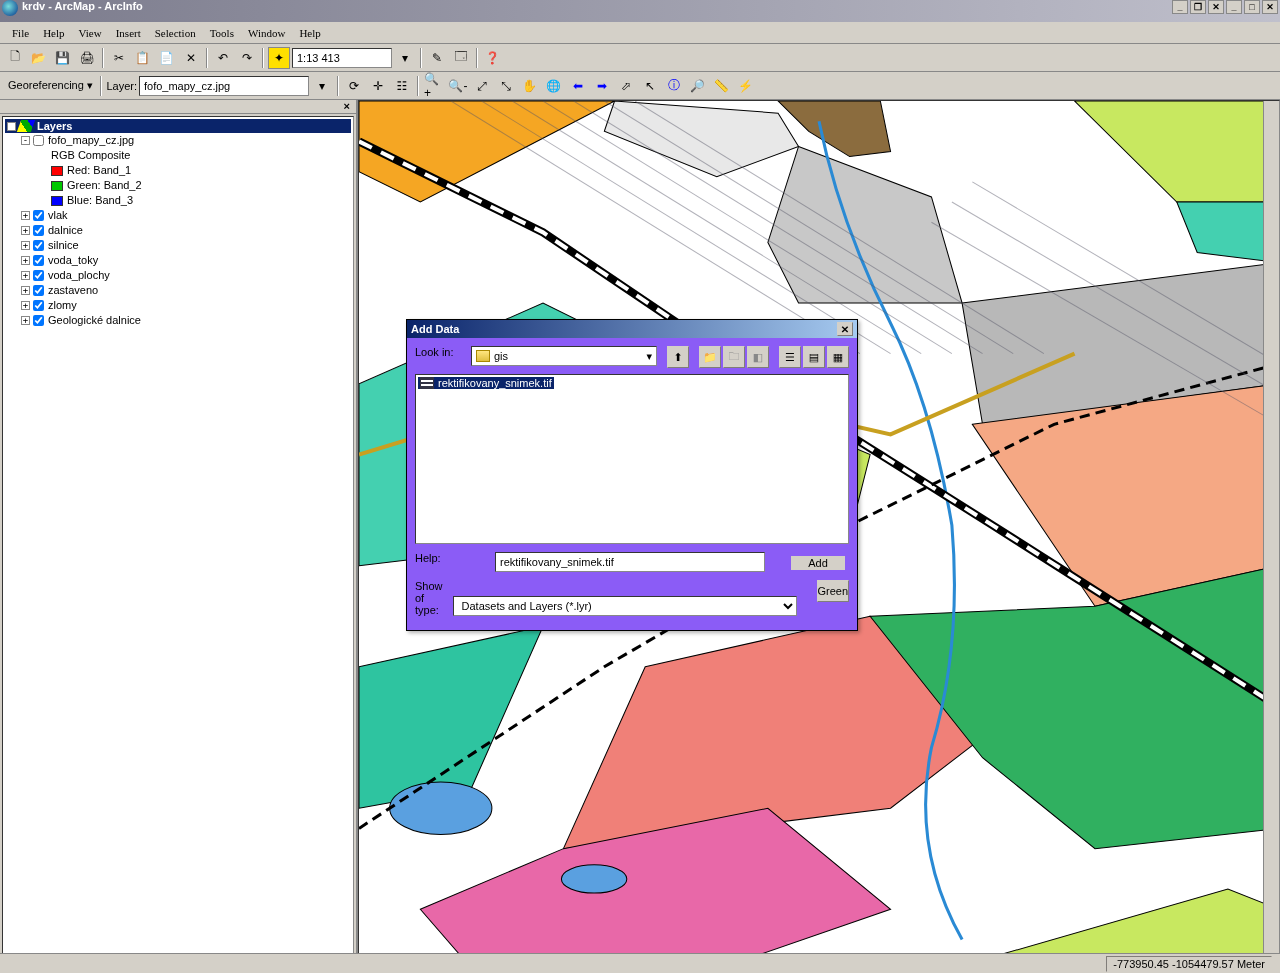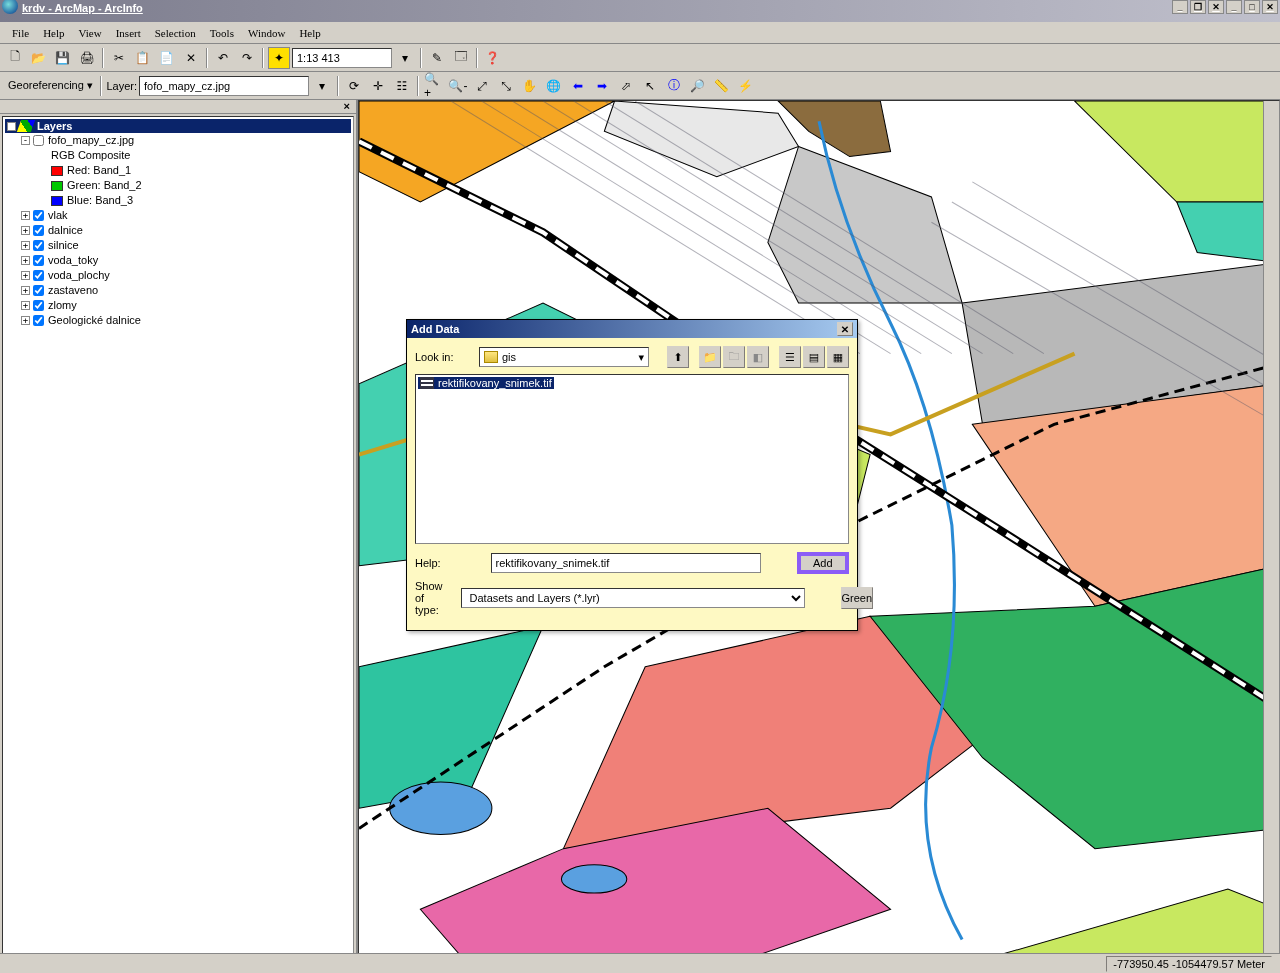--- a/index.html
+++ b/index.html
@@ -1,17 +1,17 @@
 <!DOCTYPE html>
 <html><head>
 <meta charset="utf-8">
 <style>
 * { box-sizing: border-box; margin: 0; padding: 0; }
 body { font-family: Tahoma, Arial, sans-serif; font-size: 11px; background: #d4d0c8; width: 1280px; height: 973px; overflow: hidden; position: relative; }
-.titlebar { background: linear-gradient(to right, #7b7b8c, #c0c0cc); height: 22px; display: flex; align-items: flex-end; padding: 8px 2px; color: white; font-weight: bold; text-decoration: underline; }
+.titlebar { background: linear-gradient(to right, #7b7b8c, #c0c0cc); height: 22px; display: flex; align-items: flex-start; padding: 0 2px; color: white; font-weight: bold; }
 .titlebar-icon { width: 16px; height: 16px; background: radial-gradient(circle at 40% 40%, #7dd, #038); border-radius: 50%; margin-right: 4px; }
 .titlebar-text { flex: 1; }
 .win-controls { display: flex; gap: 2px; }
 .win-btn { width: 16px; height: 14px; background: #d4d0c8; border: 1px solid #888; font-size: 9px; display: flex; align-items: center; justify-content: center; color: #000; font-family: Arial; font-weight: bold; cursor: pointer; }
 .menubar { height: 22px; display: flex; align-items: center; padding: 0 6px; gap: 2px; border-bottom: 1px solid #888; background: #d4d0c8; }
 .menu-item { padding: 2px 6px; cursor: pointer; font-family: Liberation Serif, serif; }
 .toolbar-row { height: 28px; display: flex; align-items: center; padding: 2px 4px; gap: 2px; border-bottom: 1px solid #888; background: #d4d0c8; }
 .tbtn { width: 22px; height: 22px; border: 1px solid transparent; display: flex; align-items: center; justify-content: center; cursor: pointer; font-size: 12px; }
 .tsep { width: 2px; height: 20px; border-left: 1px solid #888; border-right: 1px solid #fff; margin: 0 2px; }
 .scale-input { width: 100px; height: 20px; border: 1px inset #888; padding: 0 4px; font-size: 11px; background: white; }
@@ -29,26 +29,26 @@
 .chk { width: 11px; height: 11px; margin-right: 4px; }
 .color-swatch { width: 12px; height: 10px; display: inline-block; margin-right: 4px; border: 1px solid #333; }
 .toc-tabs { display: flex; padding: 2px; gap: 2px; }
 .toc-tab { padding: 3px 10px; border: 1px solid #888; background: #d4d0c8; cursor: pointer; font-size: 11px; }
 .toc-tab.active { background: #e8e8e0; }
 .map-area { flex: 1; position: relative; background: white; border: 1px inset #888; overflow: hidden; }
 .map-svg { width: 100%; height: 100%; }
 .map-scroll-v { position: absolute; right: 0; top: 0; width: 16px; height: calc(100% - 16px); background: #d4d0c8; border-left: 1px solid #888; }
 .map-scroll-h { position: absolute; bottom: 0; left: 0; height: 16px; width: 100%; background: #d4d0c8; border-top: 1px solid #888; display: flex; align-items: center; }
 .hscroll-btn { width: 14px; height: 14px; border: 1px outset #d4d0c8; margin: 0 1px; font-size: 9px; display:flex; align-items:center; justify-content:center; cursor:pointer; }
-.dialog { position: absolute; left: 406px; top: 319px; width: 452px; background: #fef9c3; border: 1px solid #000; box-shadow: 2px 2px 4px rgba(0,0,0,0.3); }
+.dialog { position: absolute; left: 406px; top: 319px; width: 452px; background: #8b5cf6; border: 1px solid #000; box-shadow: 2px 2px 4px rgba(0,0,0,0.3); }
 .dialog-title { background: linear-gradient(to right, #0a246a, #a6caf0); color: white; height: 18px; display: flex; align-items: center; padding: 0 4px; font-weight: bold; font-size: 11px; }
 .dialog-title-text { flex: 1; }
 .dialog-close { width: 16px; height: 14px; background: #d4d0c8; border: 1px outset #d4d0c8; color: black; font-size: 10px; font-weight: bold; display: flex; align-items: center; justify-content: center; cursor: pointer; }
 .dialog-body { padding: 8px; }
-.dialog-row { display: flex; align-items: center; margin-bottom: 6px; gap: 18px; }
+.dialog-row { display: flex; margin-bottom: 6px; gap: 10px; }
 .lookin-combo { flex: 1; height: 20px; border: 1px inset #888; background: white; display: flex; align-items: center; padding: 0 4px; }
 .folder-icon { width: 14px; height: 12px; background: linear-gradient(#ffe680, #e0c040); border: 1px solid #aa8800; margin-right: 4px; }
 .dialog-icons { display: flex; gap: 2px; }
 .dlg-ibtn { width: 22px; height: 22px; border: 1px outset #d4d0c8; display: flex; align-items: center; justify-content: center; font-size: 11px; cursor: pointer; background: #d4d0c8; }
 .file-list { height: 170px; background: white; border: 1px inset #888; padding: 2px; }
 .file-item { display: inline-flex; align-items: center; background: #0a246a; color: white; padding: 0 2px; }
 .grid-icon { width: 14px; height: 12px; background: repeating-linear-gradient(0deg, #334 0 2px, #fff 2px 4px), repeating-linear-gradient(90deg, #334 0 2px, transparent 2px 4px); border: 1px solid #334; margin-right: 4px; }
 .dlg-label { width: 70px; }
 .dlg-input { flex: 1; height: 20px; border: 1px inset #888; padding: 0 4px; font-size: 11px; }
 .dlg-button { width: 62px; height: 22px; border: 1px outset #d4d0c8; background: #d4d0c8; cursor: pointer; font-size: 11px; }
@@ -311,21 +311,21 @@
     </div>
     <div style="height:8px"></div>
     <div class="dialog-row">
       <span class="dlg-label">Help:</span>
       <input class="dlg-input" style="width: 270px; flex: 0 0 auto;" value="rektifikovany_snimek.tif">
       <div style="flex:1"></div>
       <button class="dlg-button default">Add</button>
     </div>
     <div class="dialog-row">
       <span class="dlg-label">Show of type:</span>
-      <select class="dlg-input" style="width:344px;flex:none;">
+      <select class="dlg-input" style="width:344px;flex:none;margin-top:16px;">
         <option>Datasets and Layers (*.lyr)</option>
       </select>
       <div style="flex:1"></div>
       <button class="dlg-button">Green</button>
     </div>
   </div>
 </div>
 
 <div class="statusbar">
   <div class="status-cell">-773950.45  -1054479.57 Meter</div>

